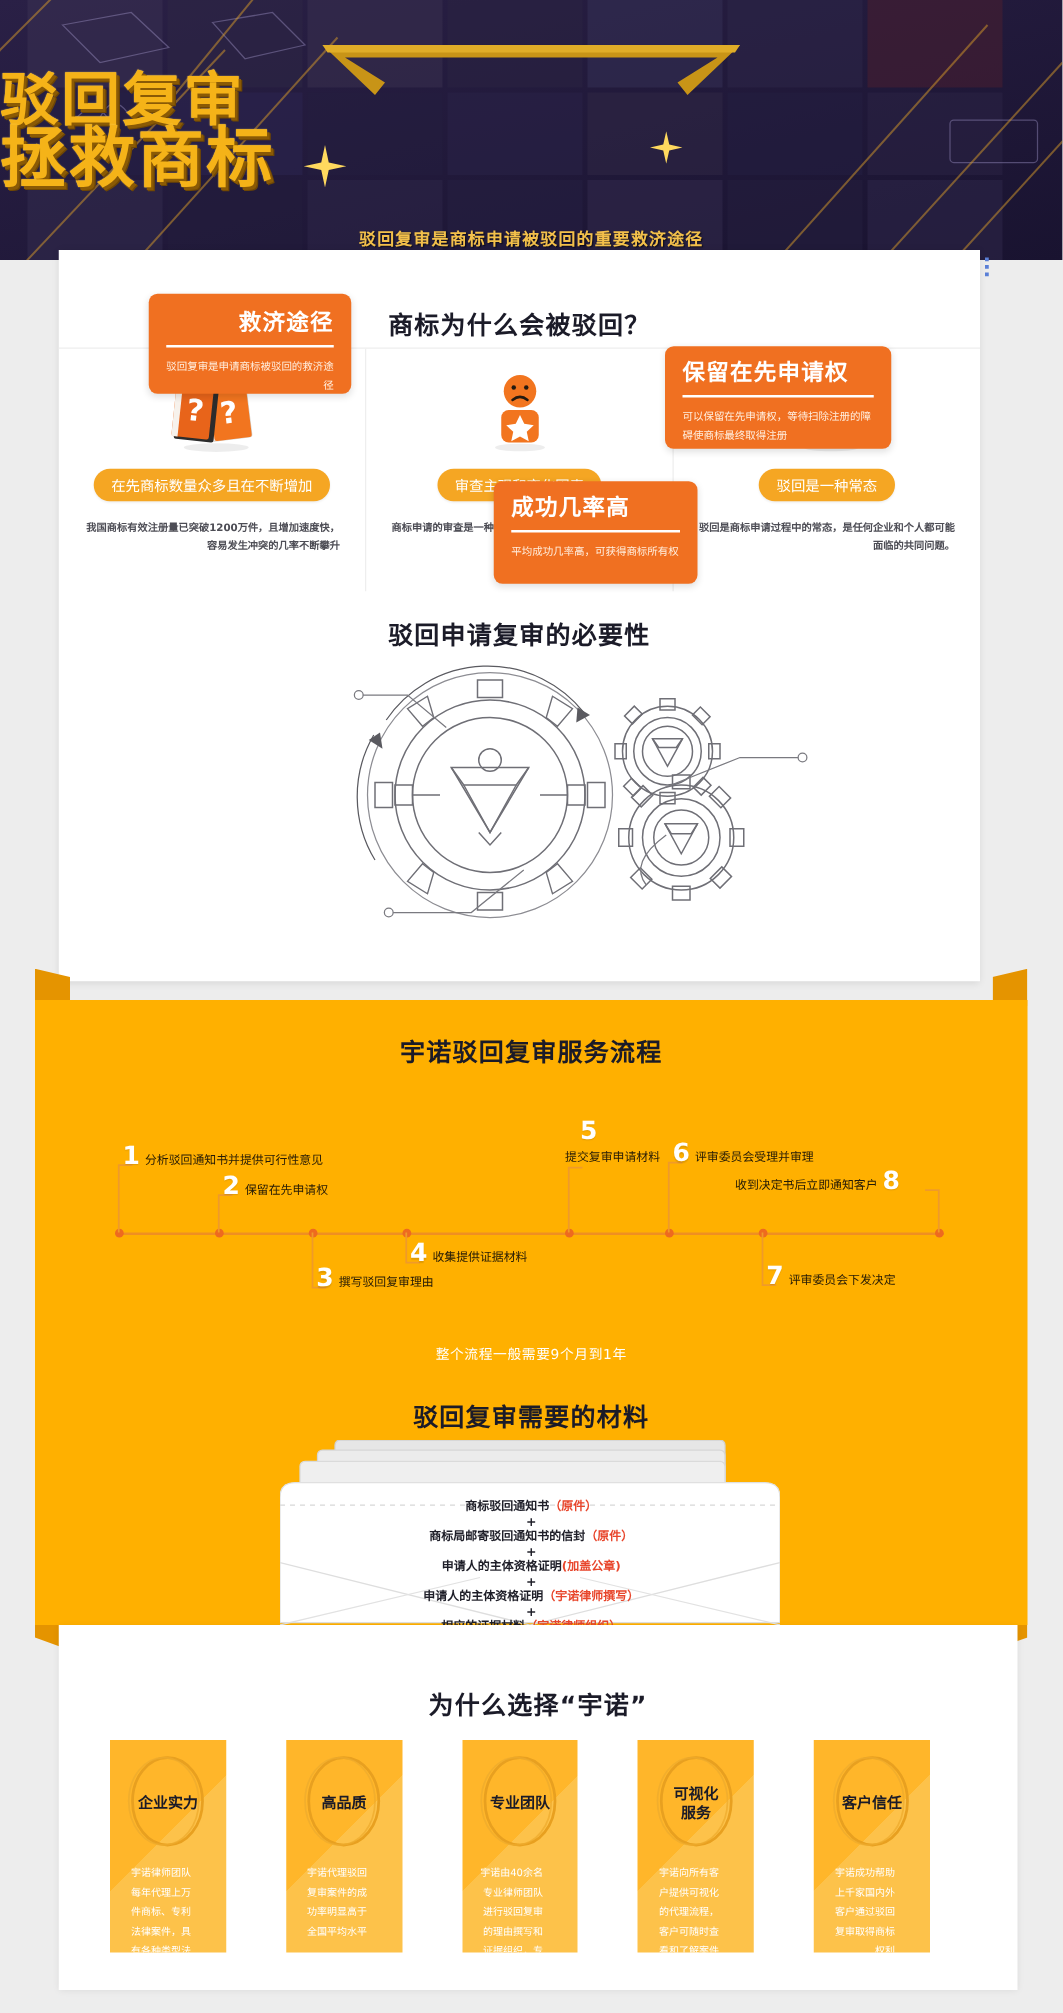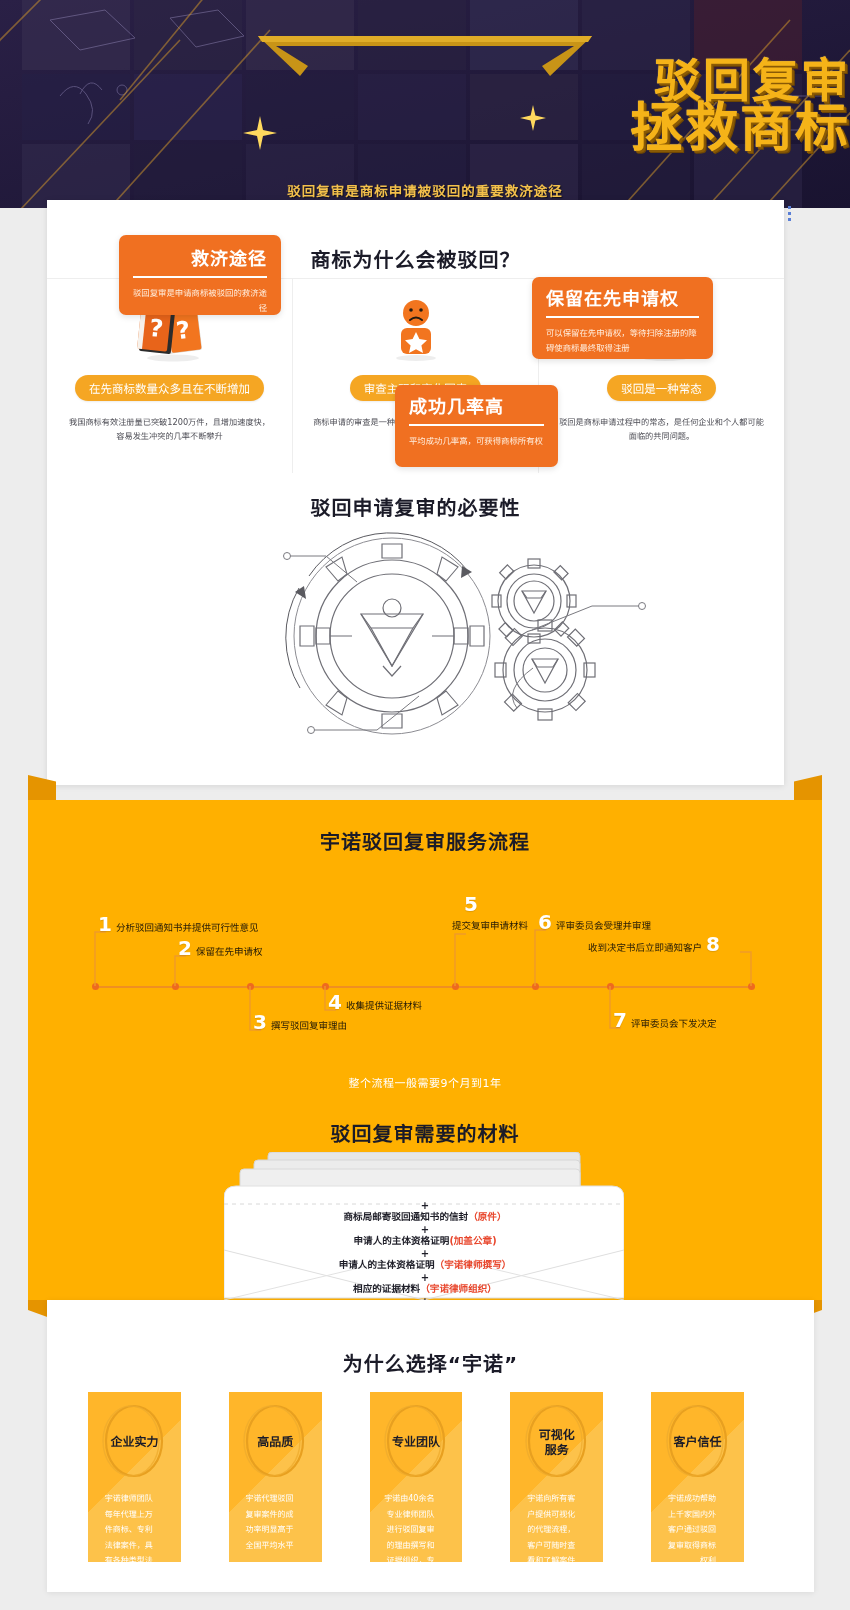--- a/index.html
+++ b/index.html
@@ -16,21 +16,21 @@
   .banner {
     position:absolute; top:0; left:0; width:850px; height:208px;
     background:#231a3a; overflow:hidden;
   }
   .banner-grid { position:absolute; inset:0; }
   .chevron {
     position:absolute; left:50%; top:30px; transform:translateX(-50%);
     width:350px; height:48px;
   }
   .hero-title {
-    position:absolute; left:0; right:0; top:56px; text-align:right;
+    position:absolute; left:0; right:0; top:56px; text-align:left;
   }
   .hero-line1, .hero-line2 {
     display:block;
     font-family:"DejaVu Sans","Liberation Sans",sans-serif;
     font-weight:bold;
     color:#f5b318;
     letter-spacing:2px;
     text-shadow:
       2px 2px 0 #8a5a05, 3px 3px 0 #6e4604,
       0 0 1px #ffd86b;
@@ -70,21 +70,22 @@
   .card3:last-child { border-right:none; }
   .card3-icon { height:78px; display:flex; align-items:center; justify-content:center; }
   .pill {
     display:block; margin:6px auto 0; width:max-content; max-width:86%;
     background:#f5a623; color:#ffffff; border-radius:14px;
     font-size:11.5px; padding:5px 14px; text-align:center; white-space:nowrap;
     box-shadow:0 1px 2px rgba(0,0,0,.08);
   }
   .card3-desc {
     margin:14px 20px 0; font-size:8.2px; line-height:1.75; color:#4d4d55;
-    text-align:center;
+    text-align:right;
+    font-weight:bold;
   }
 
   
   .s2-title { position:absolute; left:0; right:0; top:292px; }
   .gear-stage { position:absolute; left:0; top:318px; width:737px; height:260px; }
   .cta {
     position:absolute; background:#f07021; border-radius:7px; color:#fff;
     box-shadow:0 2px 6px rgba(0,0,0,.12);
     margin-top:25px;
   }
@@ -510,20 +511,23 @@
         <rect x="16" y="17" width="340" height="96" rx="4" fill="#efefef" stroke="#dadada"></rect>
         <path d="M0 46 q0 -12 12 -12 l376 0 q12 0 12 12 l0 100 l-400 0 z" fill="#ffffff" stroke="#e0e0e0"></path>
         <path d="M0 52 L400 52" stroke="#d8d8d8" stroke-dasharray="4 4"></path>
         <path d="M0 98 L200 148 L400 98" fill="none" stroke="#dedede"></path>
         <path d="M0 148 L160 110" stroke="#e2e2e2" fill="none"></path>
         <path d="M400 148 L240 110" stroke="#e2e2e2" fill="none"></path>
       </svg>
     </div>
 
     <div class="mat-lines">
+      <div class="mat-line">
+        <span>商标驳回通知书</span><em>（原件）</em>
+      </div>
       <div class="mat-plus">+</div>
       <div class="mat-line">
         <span>商标局邮寄驳回通知书的信封</span><em>（原件）</em>
       </div>
       <div class="mat-plus">+</div>
       <div class="mat-line">
         <span>申请人的主体资格证明</span><em>(加盖公章)</em>
       </div>
       <div class="mat-plus">+</div>
       <div class="mat-line">

